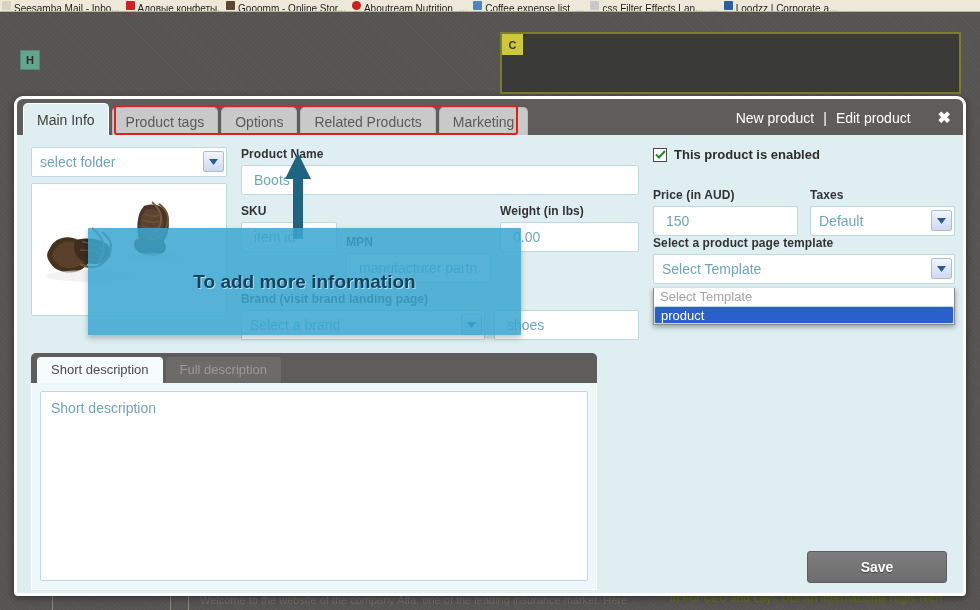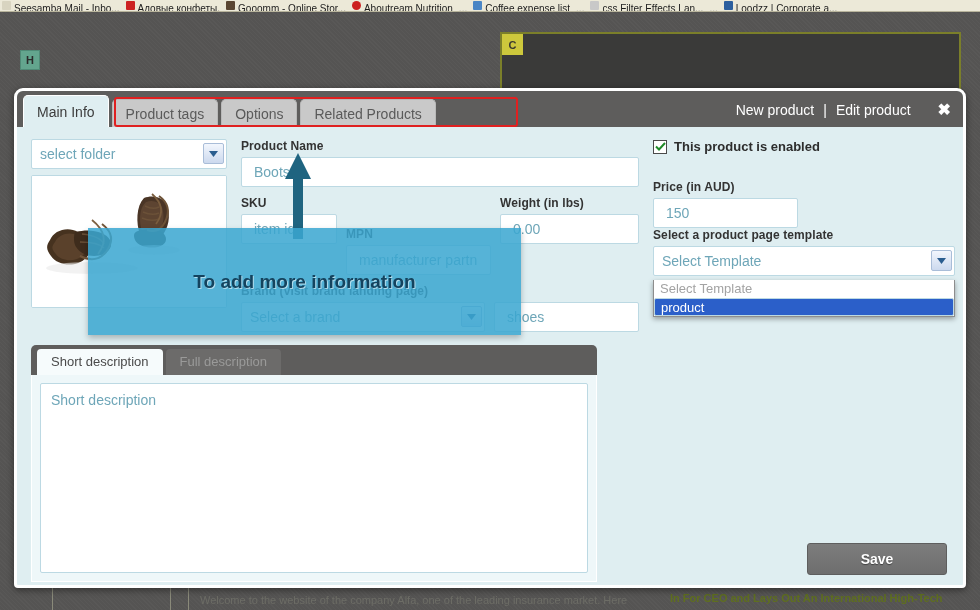--- a/index.html
+++ b/index.html
@@ -66,21 +66,21 @@
   }
   .badge-c {
     left: 0px; top: 0px; width: 21px; height: 21px;
     background: #cdc83c; color: #3a3a30; border: none; position: absolute;
     display: flex; align-items: center; justify-content: center;
     font-size: 11px; font-weight: bold;
   }
 
   
   .dialog {
-    position: absolute; left: 14px; top: 88px; width: 952px; height: 500px;
+    position: absolute; left: 14px; top: 96px; width: 952px; height: 500px;
     background: #dfeef1;
     border: 3px solid #ffffff;
     border-radius: 9px 9px 4px 4px;
     box-shadow: 0 2px 7px rgba(0,0,0,.45);
     overflow: visible;
   }
 
   
   .dlg-head {
     position: relative; height: 36px; background: #5e5d5c;
@@ -305,20 +305,21 @@
   </div>
 
   <div class="dialog">
 
     <div class="dlg-head">
       <div class="tabs">
         <div class="tab active">Main Info</div>
         <div class="tab">Product tags</div>
         <div class="tab">Options</div>
         <div class="tab">Related Products</div>
+        <div class="tab">Marketing</div>
       </div>
       <div class="tabs-highlight"></div>
       <div class="head-right">
         <span class="lnk">New product</span>
         <span class="bar">|</span>
         <span class="lnk">Edit product</span>
         <span class="head-close">✖</span>
       </div>
     </div>
 
@@ -411,20 +412,31 @@
                 </svg>
             </span>
             <span class="chklbl">This product is enabled</span>
           </div>
 
           <div class="price-row">
             <div>
               <label class="fl">Price (in AUD)</label>
               <input class="inp" type="text" value="150" style="">
             </div>
+            <div>
+              <label class="fl">Taxes</label>
+              <div class="sel-wrap">
+                <div class="sel">Default</div>
+                <div class="sel-arrow">
+                  <svg width="9" height="6" viewBox="0 0 9 6">
+                      <path d="M0 0 L4.5 6 L9 0 Z" fill="#2a5d8f"></path>
+                    </svg>
+                </div>
+              </div>
+            </div>
           </div>
 
           <div class="tpl-block">
             <label class="fl">Select a product page template</label>
             <div class="sel-wrap">
               <div class="sel">Select Template</div>
               <div class="sel-arrow">
                 <svg width="9" height="6" viewBox="0 0 9 6">
                     <path d="M0 0 L4.5 6 L9 0 Z" fill="#2a5d8f"></path>
                   </svg>

